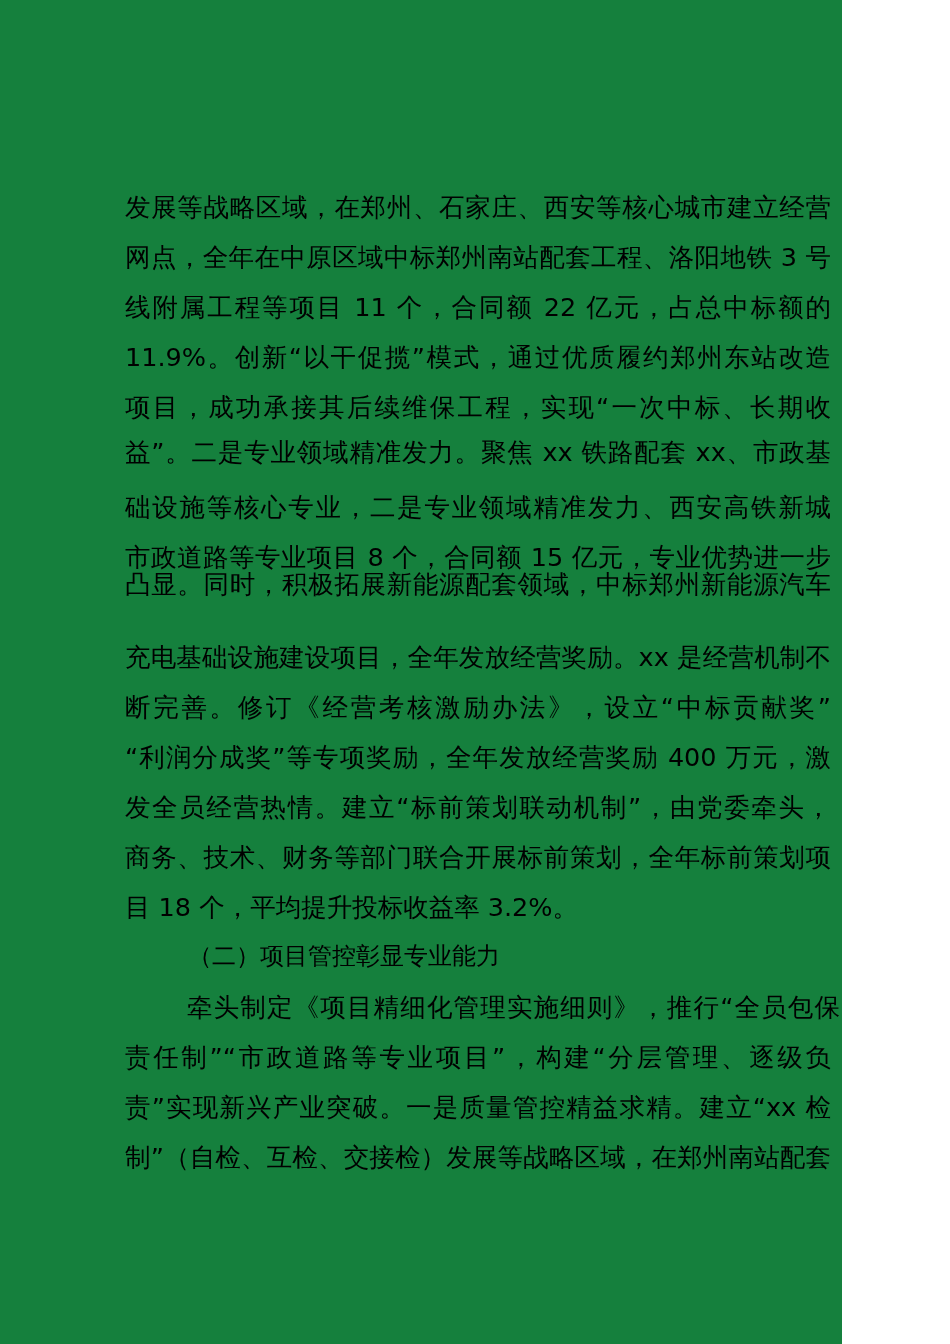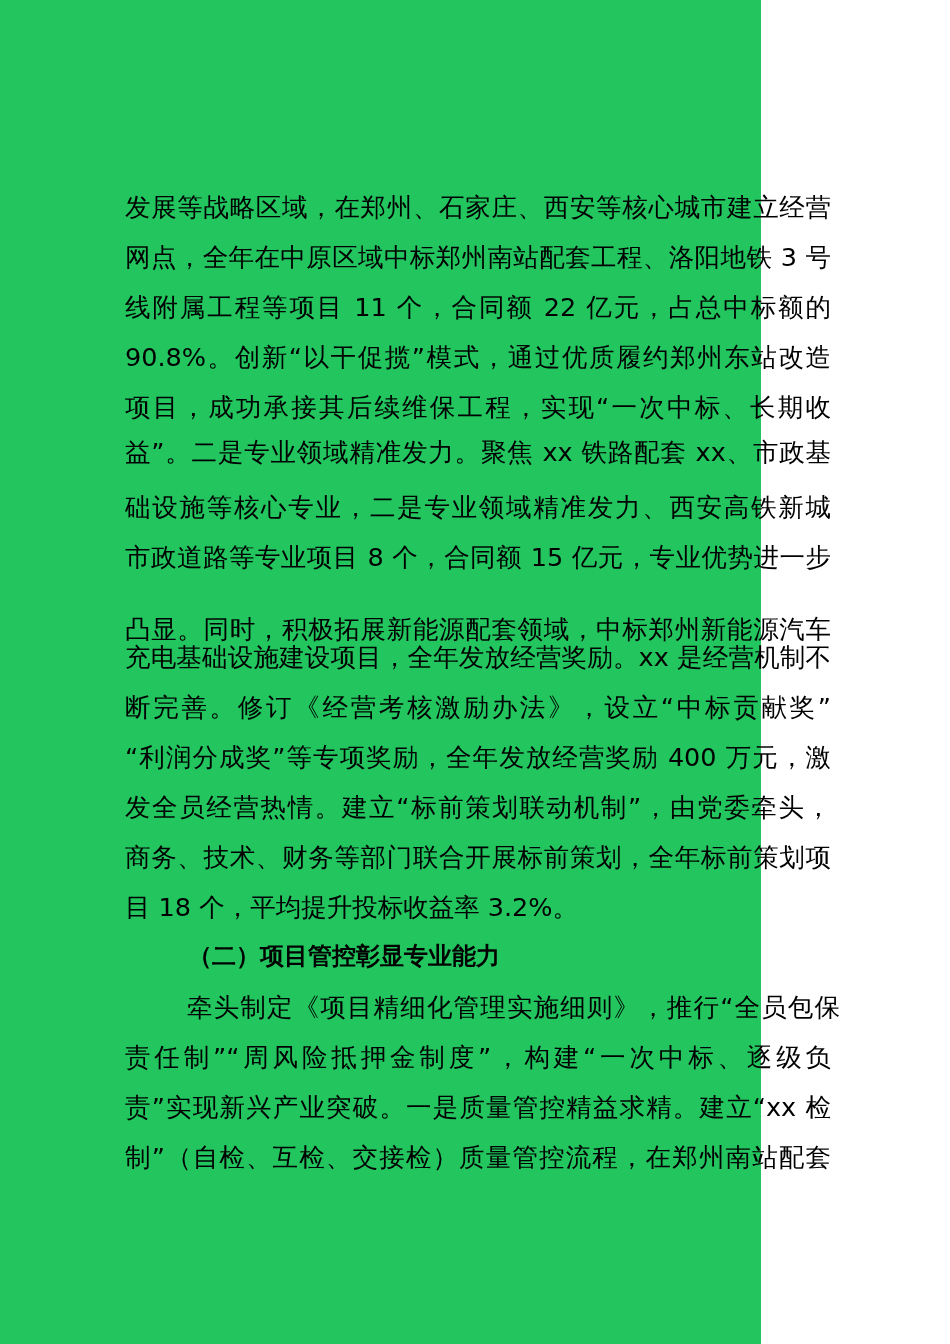--- a/index.html
+++ b/index.html
@@ -1,58 +1,58 @@
 <!DOCTYPE html>
 <html><head>
 <meta charset="utf-8">
 <style>
   html, body { margin: 0; padding: 0; background: #ffffff; }
   body {
     width: 950px; height: 1344px; position: relative; overflow: hidden;
     font-family: "DejaVu Sans", "Liberation Sans", sans-serif;
     color: #000000;
   }
-  .page { position: absolute; left: 0; top: 0; width: 761px; height: 1344px; background: #22c55e; }
+  .page { position: absolute; left: 0; top: 0; width: 842px; height: 1344px; background: #15803d; }
   .line {
     position: absolute; left: 125px; width: 706px;
     font-size: 25.5px; line-height: 34px; height: 34px;
     white-space: nowrap; text-align: justify; text-align-last: justify;
     letter-spacing: 0px;
   }
   .line.last { text-align-last: left; }
   .heading {
     position: absolute; left: 188px;
-    font-size: 24px; line-height: 34px; font-weight: bold; white-space: nowrap;
+    font-size: 24px; line-height: 34px; font-weight: normal; white-space: nowrap;
   }
 </style>
 </head>
 <body>
 
 <div class="page">
 
   <div>
     <div class="line" style="top:190px">发展等战略区域，在郑州、石家庄、西安等核心城市建立经营</div>
     <div class="line" style="top:240px">网点，全年在中原区域中标郑州南站配套工程、洛阳地铁 3 号</div>
     <div class="line" style="top:290px">线附属工程等项目 11 个，合同额 22 亿元，占总中标额的</div>
-    <div class="line" style="top:340px">90.8%。创新“以干促揽”模式，通过优质履约郑州东站改造</div>
+    <div class="line" style="top:340px">11.9%。创新“以干促揽”模式，通过优质履约郑州东站改造</div>
     <div class="line" style="top:390px">项目，成功承接其后续维保工程，实现“一次中标、长期收</div>
     <div class="line" style="top:435px">益”。二是专业领域精准发力。聚焦 xx 铁路配套 xx、市政基</div>
     <div class="line" style="top:490px">础设施等核心专业，二是专业领域精准发力、西安高铁新城</div>
     <div class="line" style="top:540px">市政道路等专业项目 8 个，合同额 15 亿元，专业优势进一步</div>
-    <div class="line" style="top:612px">凸显。同时，积极拓展新能源配套领域，中标郑州新能源汽车</div>
+    <div class="line" style="top:567px">凸显。同时，积极拓展新能源配套领域，中标郑州新能源汽车</div>
     <div class="line" style="top:640px">充电基础设施建设项目，全年发放经营奖励。xx 是经营机制不</div>
     <div class="line" style="top:690px">断完善。修订《经营考核激励办法》，设立“中标贡献奖”</div>
     <div class="line" style="top:740px">“利润分成奖”等专项奖励，全年发放经营奖励 400 万元，激</div>
     <div class="line" style="top:790px">发全员经营热情。建立“标前策划联动机制”，由党委牵头，</div>
     <div class="line" style="top:840px">商务、技术、财务等部门联合开展标前策划，全年标前策划项</div>
     <div class="line last" style="top:890px">目 18 个，平均提升投标收益率 3.2%。</div>
   </div>
 
   <div class="heading" style="top:939px">（二）项目管控彰显专业能力</div>
 
   <div>
     <div class="line" style="top:990px; left:187px; width:653px">牵头制定《项目精细化管理实施细则》，推行“全员包保</div>
-    <div class="line" style="top:1040px">责任制”“周风险抵押金制度”，构建“一次中标、逐级负</div>
+    <div class="line" style="top:1040px">责任制”“市政道路等专业项目”，构建“分层管理、逐级负</div>
     <div class="line" style="top:1090px">责”实现新兴产业突破。一是质量管控精益求精。建立“xx 检</div>
-    <div class="line" style="top:1140px">制”（自检、互检、交接检）质量管控流程，在郑州南站配套</div>
+    <div class="line" style="top:1140px">制”（自检、互检、交接检）发展等战略区域，在郑州南站配套</div>
   </div>
 
 </div>
 
 </body></html>

